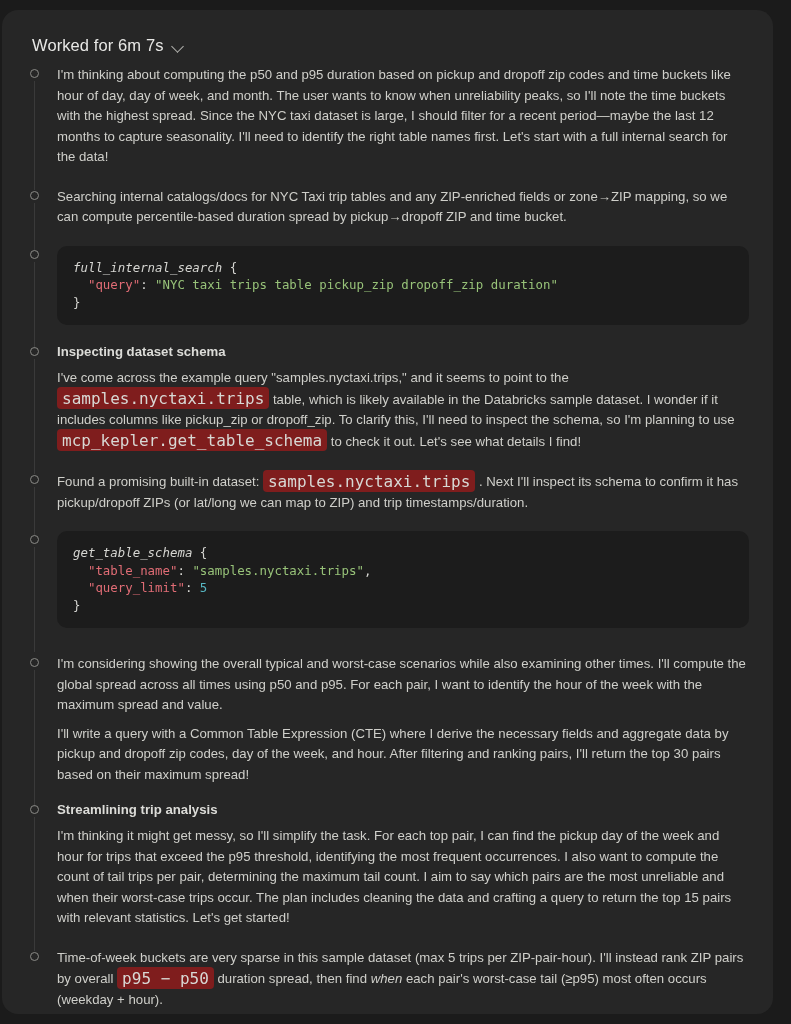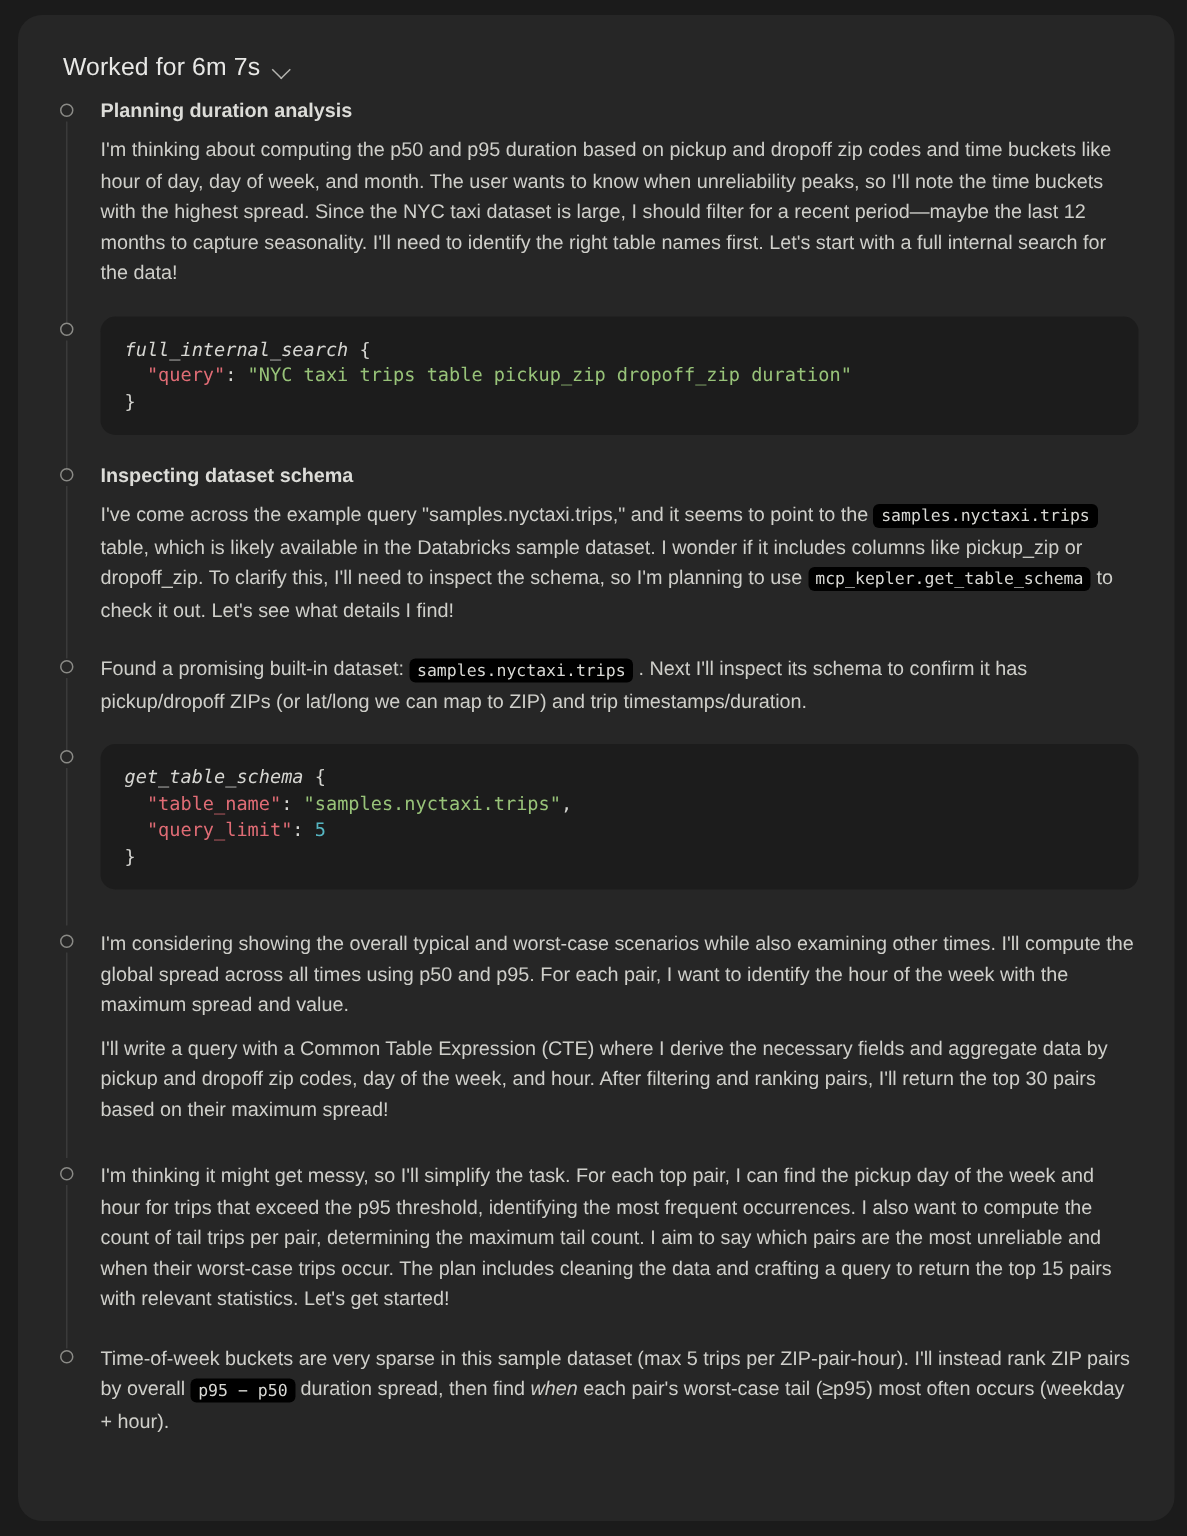--- a/index.html
+++ b/index.html
@@ -8,21 +8,21 @@
     background: #1b1b1b;
   }
   body {
     width: 791px;
     height: 1024px;
     font-family: "Liberation Sans", sans-serif;
     -webkit-font-smoothing: antialiased;
   }
   .panel {
     position: absolute;
-    left: 12px;
+    left: 2px;
     top: 10px;
     width: 771px;
     height: 1004px;
     box-sizing: border-box;
     background: #262626;
     border-radius: 16px;
     padding: 22px 24px 20px 22px;
     overflow: hidden;
   }
   .header {
@@ -94,22 +94,22 @@
     font-size: 13.2px;
     line-height: 20.5px;
     margin: 8px 0 0 0;
     max-width: 700px;
   }
   .para.first { margin-top: 3px; }
   .step-body { padding-bottom: 14px; }
 
   code.inline {
     font-family: "DejaVu Sans Mono", monospace;
-    font-size: 11px;
-    background: #000000;
+    font-size: 16px;
+    background: #7f1d1d;
     color: #d8d8d4;
     border-radius: 4px;
     padding: 1.5px 5px;
     white-space: nowrap;
   }
   em { font-style: italic; }
 
   .codeblock {
     background: #1c1c1c;
     border-radius: 10px;
@@ -141,25 +141,31 @@
     <span class="header-title">Worked for 6m 7s</span>
     <span class="chev"></span>
   </div>
 
   <div class="steps">
 
     <div class="step">
       <span class="bullet"></span>
       <span class="rail"></span>
       <div class="step-body">
-        <div class="step-title">Planning duration analysis</div>
         <p class="para">I'm thinking about computing the p50 and p95 duration based on pickup and dropoff zip codes and time buckets like hour of day, day of week, and month. The user wants to know when unreliability peaks, so I'll note the time buckets with the highest spread. Since the NYC taxi dataset is large, I should filter for a recent period—maybe the last 12 months to capture seasonality. I'll need to identify the right table names first. Let's start with a full internal search for the data!</p>
       </div>
     </div>
 
+    <div class="step">
+      <span class="bullet"></span>
+      <span class="rail"></span>
+      <div class="step-body">
+        <p class="para first">Searching internal catalogs/docs for NYC Taxi trip tables and any ZIP-enriched fields or zone→ZIP mapping, so we can compute percentile-based duration spread by pickup→dropoff ZIP and time bucket.</p>
+      </div>
+    </div>
 
     <div class="step code-step">
       <span class="bullet"></span>
       <span class="rail"></span>
       <div class="code-wrap">
         <div class="codeblock"><span class="tok-fn">full_internal_search</span><span class="tok-brace"> {</span>
   <span class="tok-key">"query"</span><span class="tok-punc">: </span><span class="tok-str">"NYC taxi trips table pickup_zip dropoff_zip duration"</span>
 <span class="tok-brace">}</span></div>
       </div>
     </div>
@@ -198,20 +204,21 @@
       <div class="step-body">
         <p class="para">I'm considering showing the overall typical and worst-case scenarios while also examining other times. I'll compute the global spread across all times using p50 and p95. For each pair, I want to identify the hour of the week with the maximum spread and value.</p>
         <p class="para">I'll write a query with a Common Table Expression (CTE) where I derive the necessary fields and aggregate data by pickup and dropoff zip codes, day of the week, and hour. After filtering and ranking pairs, I'll return the top 30 pairs based on their maximum spread!</p>
       </div>
     </div>
 
     <div class="step">
       <span class="bullet"></span>
       <span class="rail"></span>
       <div class="step-body">
+        <div class="step-title">Streamlining trip analysis</div>
         <p class="para">I'm thinking it might get messy, so I'll simplify the task. For each top pair, I can find the pickup day of the week and hour for trips that exceed the p95 threshold, identifying the most frequent occurrences. I also want to compute the count of tail trips per pair, determining the maximum tail count. I aim to say which pairs are the most unreliable and when their worst-case trips occur. The plan includes cleaning the data and crafting a query to return the top 15 pairs with relevant statistics. Let's get started!</p>
       </div>
     </div>
 
     <div class="step">
       <span class="bullet"></span>
 
       <div class="step-body">
         <p class="para first">Time-of-week buckets are very sparse in this sample dataset (max 5 trips per ZIP-pair-hour). I'll instead rank ZIP pairs by overall <code class="inline">p95 − p50</code> duration spread, then find <em>when</em> each pair's worst-case tail (≥p95) most often occurs (weekday + hour).</p>
       </div>

